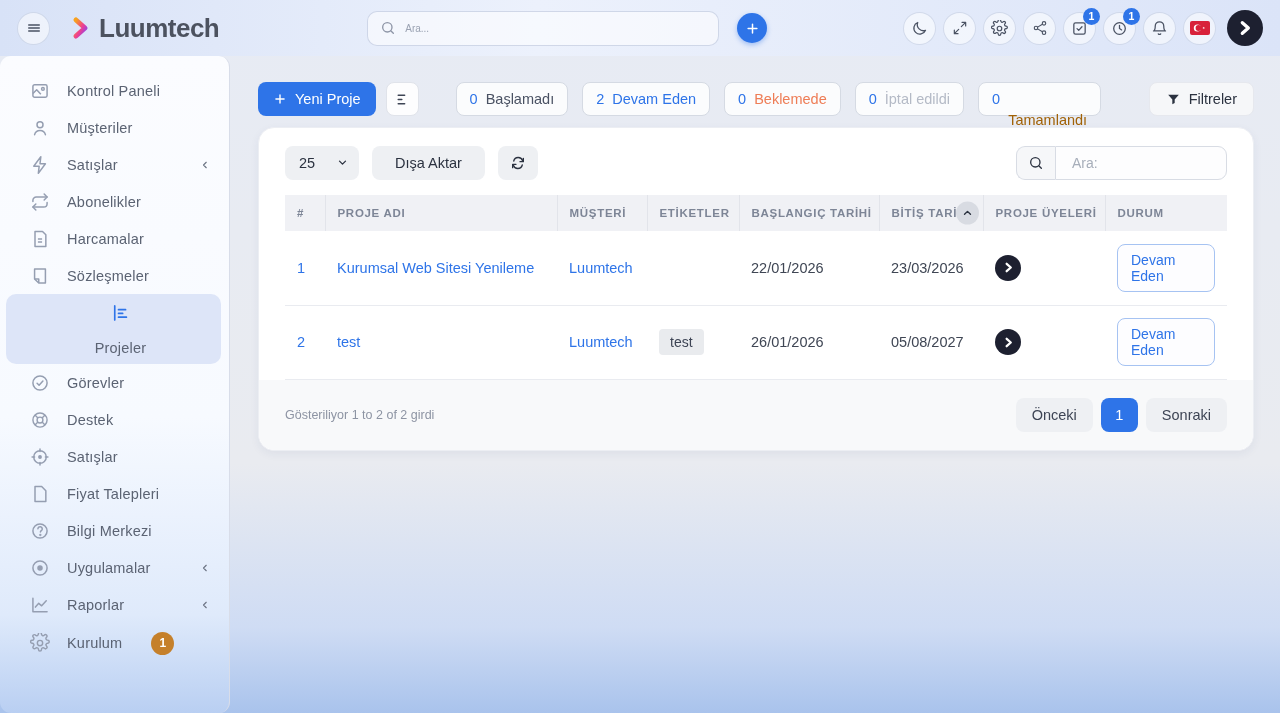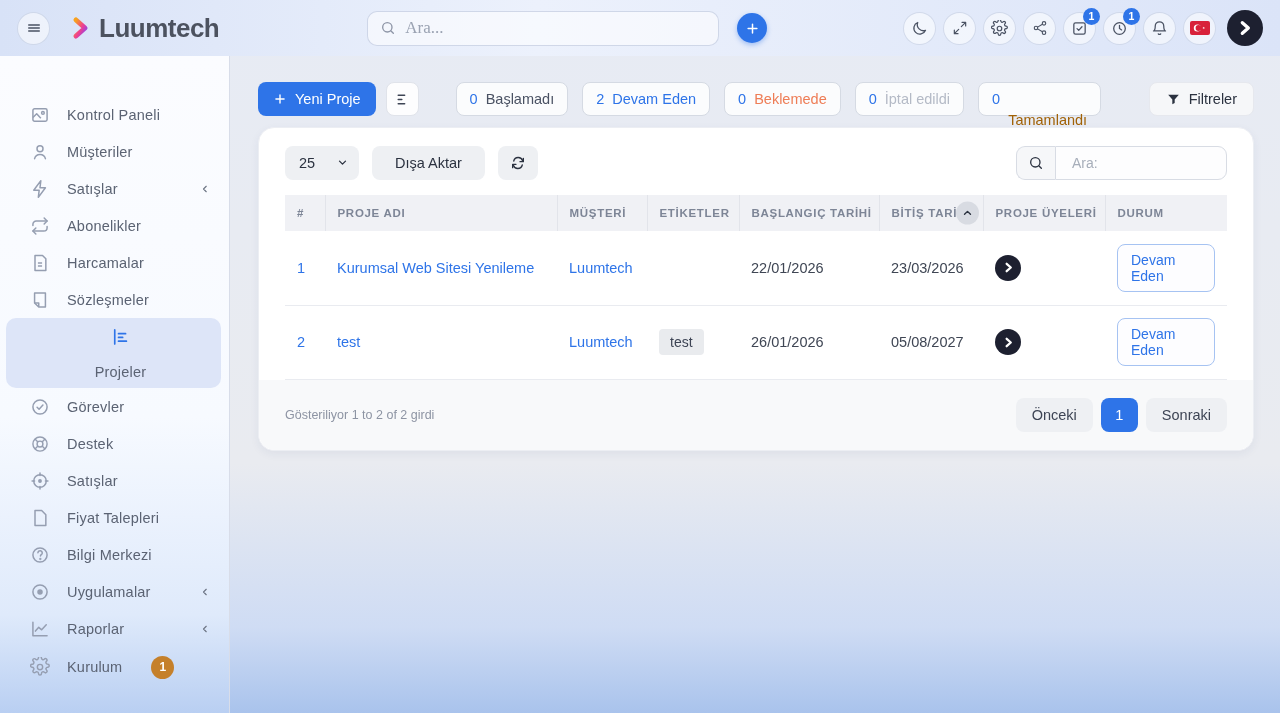--- a/index.html
+++ b/index.html
@@ -22,22 +22,22 @@
     display:grid; place-items:center; color:#4a5263; cursor:pointer; flex:0 0 auto;
   }
   .logo { display:flex; align-items:center; gap:7px; margin-left:8px; }
   .logo-text { font-size:26px; font-weight:700; color:#4c525f; letter-spacing:-.5px; }
   .search-wrap {
     margin-left:138px; width:352px; height:35px; display:flex; align-items:center; gap:9px;
     background:rgba(255,255,255,.55); border:1px solid rgba(150,165,200,.4);
     border-radius:10px; padding:0 12px; color:#8d95a6;
   }
   .search-wrap input {
-    border:none; outline:none; background:transparent; flex:1; font-size:17px; color:#3d4454;
-    font-family:Liberation Serif, serif;
+    border:none; outline:none; background:transparent; flex:1; font-size:10px; color:#3d4454;
+    font-family:Liberation Sans, sans-serif;
   }
   .search-wrap input::placeholder { color:#9aa2b2; }
   .plus-btn {
     width:30px; height:30px; border-radius:50%; background:#2e74e8; color:#fff;
     display:grid; place-items:center; margin-left:8px; cursor:pointer; flex:0 0 auto;
     box-shadow:0 2px 5px rgba(46,116,232,.4);
   }
   .top-icons { margin-left:auto; display:flex; align-items:center; gap:7px; }
   .mini-badge {
     position:absolute; top:-5px; right:-5px; min-width:17px; height:17px; border-radius:9px;
@@ -47,23 +47,24 @@
   .avatar-btn {
     width:36px; height:36px; border-radius:50%; background:#1d2030; color:#fff;
     display:grid; place-items:center; margin-left:4px; cursor:pointer; flex:0 0 auto;
   }
 
   
   .shell { display:flex; height:657px; }
 
   
   .sidebar {
-    width:230px; flex:0 0 230px; padding-top:40px;
+    width:230px; flex:0 0 230px; padding-top:16px;
     background:linear-gradient(180deg,#fbfcff 0%,#f7faff 55%,#dfeafb 85%,#b9cff2 100%);
     border-right:1px solid #d8dde9;
+    border-radius:11px;
   }
   .side-item {
     display:flex; align-items:center; gap:17px; margin:0 8px 0 6px;
     padding:8.5px 10px 8.5px 24px; border-radius:10px;
     font-size:14.5px; color:#5b6373; cursor:pointer; letter-spacing:.2px;
   }
   .side-item .sicon { color:#959eb1; width:20px; display:grid; place-items:center; }
   .side-item.active { background:#dde5f8;flex-direction:column; }
   .side-item.active .sicon { color:#2e74e8; }
   .side-chev { margin-left:auto; color:#6b7383; }

